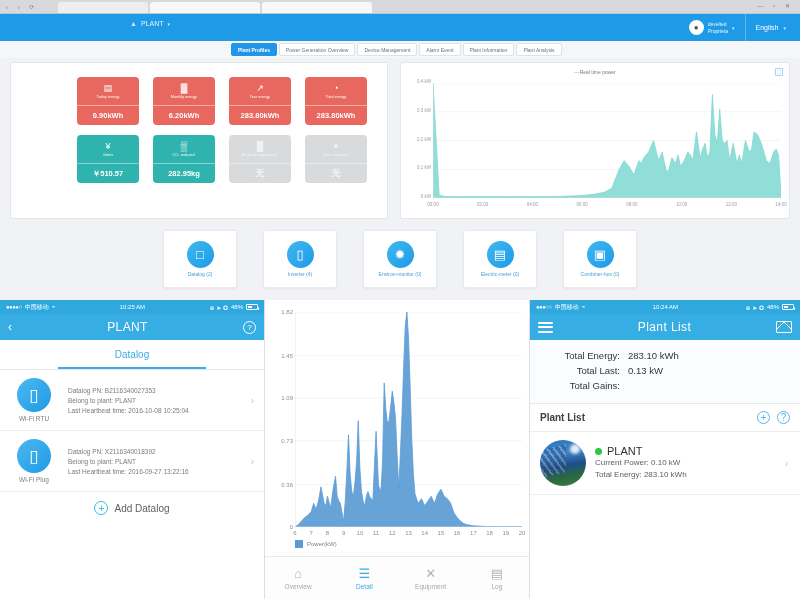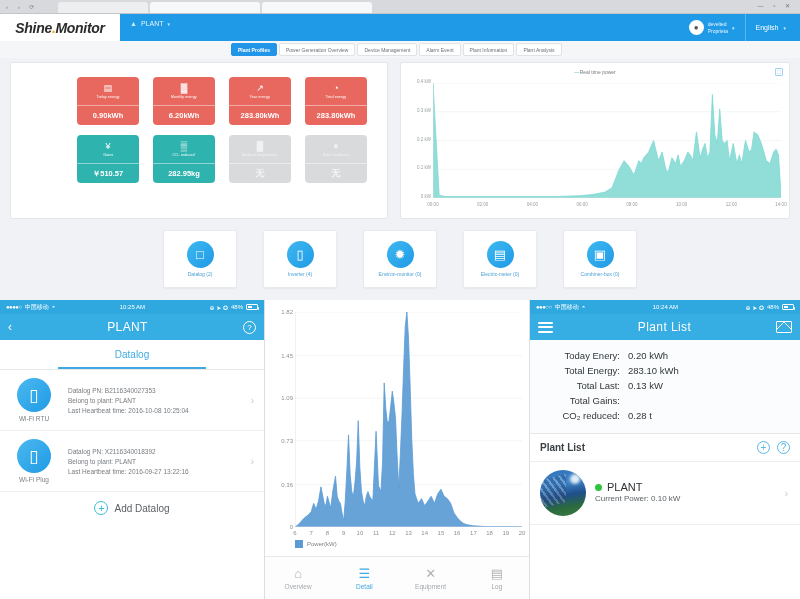--- a/index.html
+++ b/index.html
@@ -272,25 +272,20 @@
 
   <div class="browser-chrome">
     <div class="chrome-btns">‹ › ⟳</div>
     <div class="chrome-tab t1"></div>
     <div class="chrome-tab t2"></div>
     <div class="chrome-tab t3"></div>
     <div class="chrome-win">— ▫ ✕</div>
   </div>
 
   <div class="app-header">
-    <div class="logo-tile">
-      <span class="logo-txt">
-        <span>Shine</span><span class="dot">.</span><span>Monitor</span>
-      </span>
-    </div>
     <div class="hdr-plant">
       <span class="plant-ic">▲</span>
       <span>PLANT</span>
       <span class="caret">▾</span>
     </div>
     <div class="hdr-right">
       <div class="user-box">
         <span class="avatar">●</span>
         <span class="user-lines">
           <div>develted</div>
@@ -579,52 +574,45 @@
     <span class="hamburger">
         <i></i>
         <i></i>
         <i></i>
       </span>
     <span class="navbar-title">Plant List</span>
     <span class="envelope"></span>
   </div>
   <div class="sum-box" id="mr-summary">
       <div class="sum-row">
-        <span class="sum-lab">Today Enery:</span>
-        <span class="sum-val">0.20 kWh</span>
-      </div>
-      <div class="sum-row">
         <span class="sum-lab">Total Energy:</span>
         <span class="sum-val">283.10 kWh</span>
       </div>
       <div class="sum-row">
         <span class="sum-lab">Total Last:</span>
         <span class="sum-val">0.13 kW</span>
       </div>
       <div class="sum-row">
         <span class="sum-lab">Total Gains:</span>
-      </div>
-      <div class="sum-row">
-        <span class="sum-lab">CO₂ reduced:</span>
-        <span class="sum-val">0.28 t</span>
       </div>
     </div>
   <div class="pl-header">
     <span class="pl-title">Plant List</span>
     <span class="pl-actions">
       <span class="pl-circ">+</span>
       <span class="pl-circ">?</span>
     </span>
   </div>
   <div id="mr-plants">
       <div class="plant-row">
         <div class="plant-thumb"></div>
         <div class="plant-info">
           <div class="plant-name-row">
             <span class="live-dot" style="background:#2fc43e"></span>
             <span class="plant-name">PLANT</span>
           </div>
           <div class="plant-line">Current Power: 0.10 kW</div>
+          <div class="plant-line">Total Energy: 283.10 kWh</div>
         </div>
         <div class="dl-arrow">›</div>
       </div>
     </div>
 </div>
 
 </body></html>

